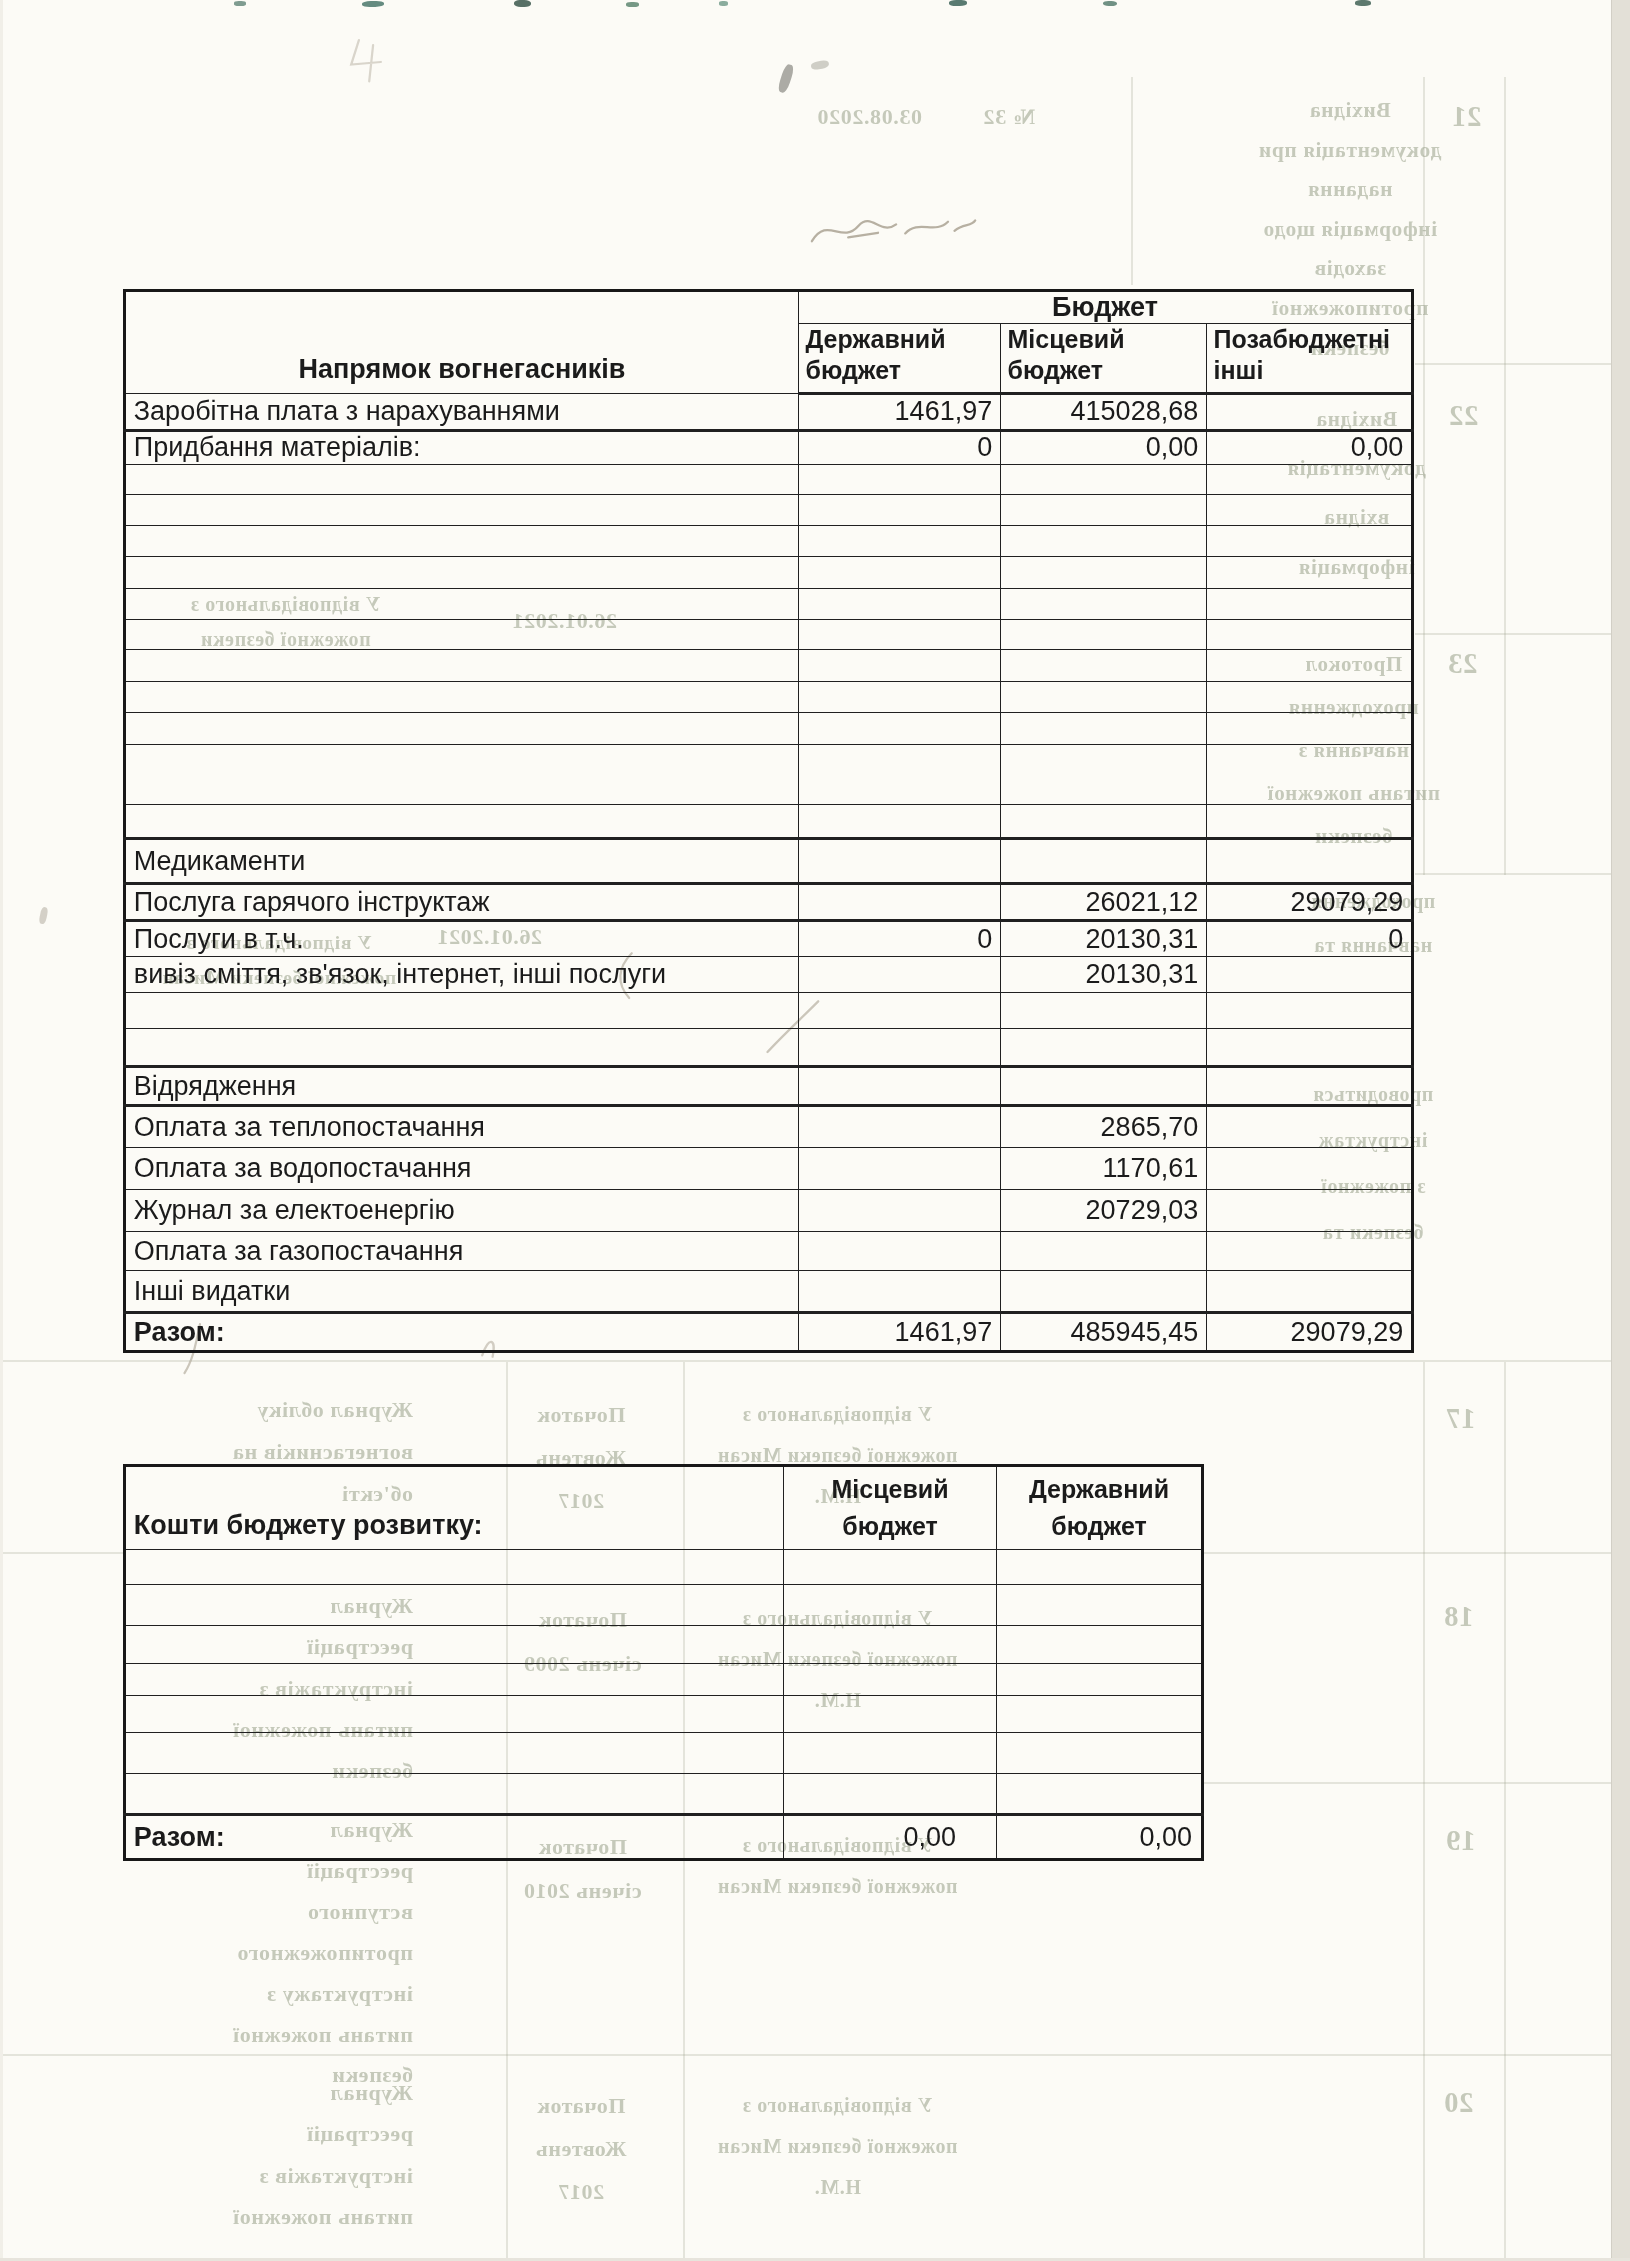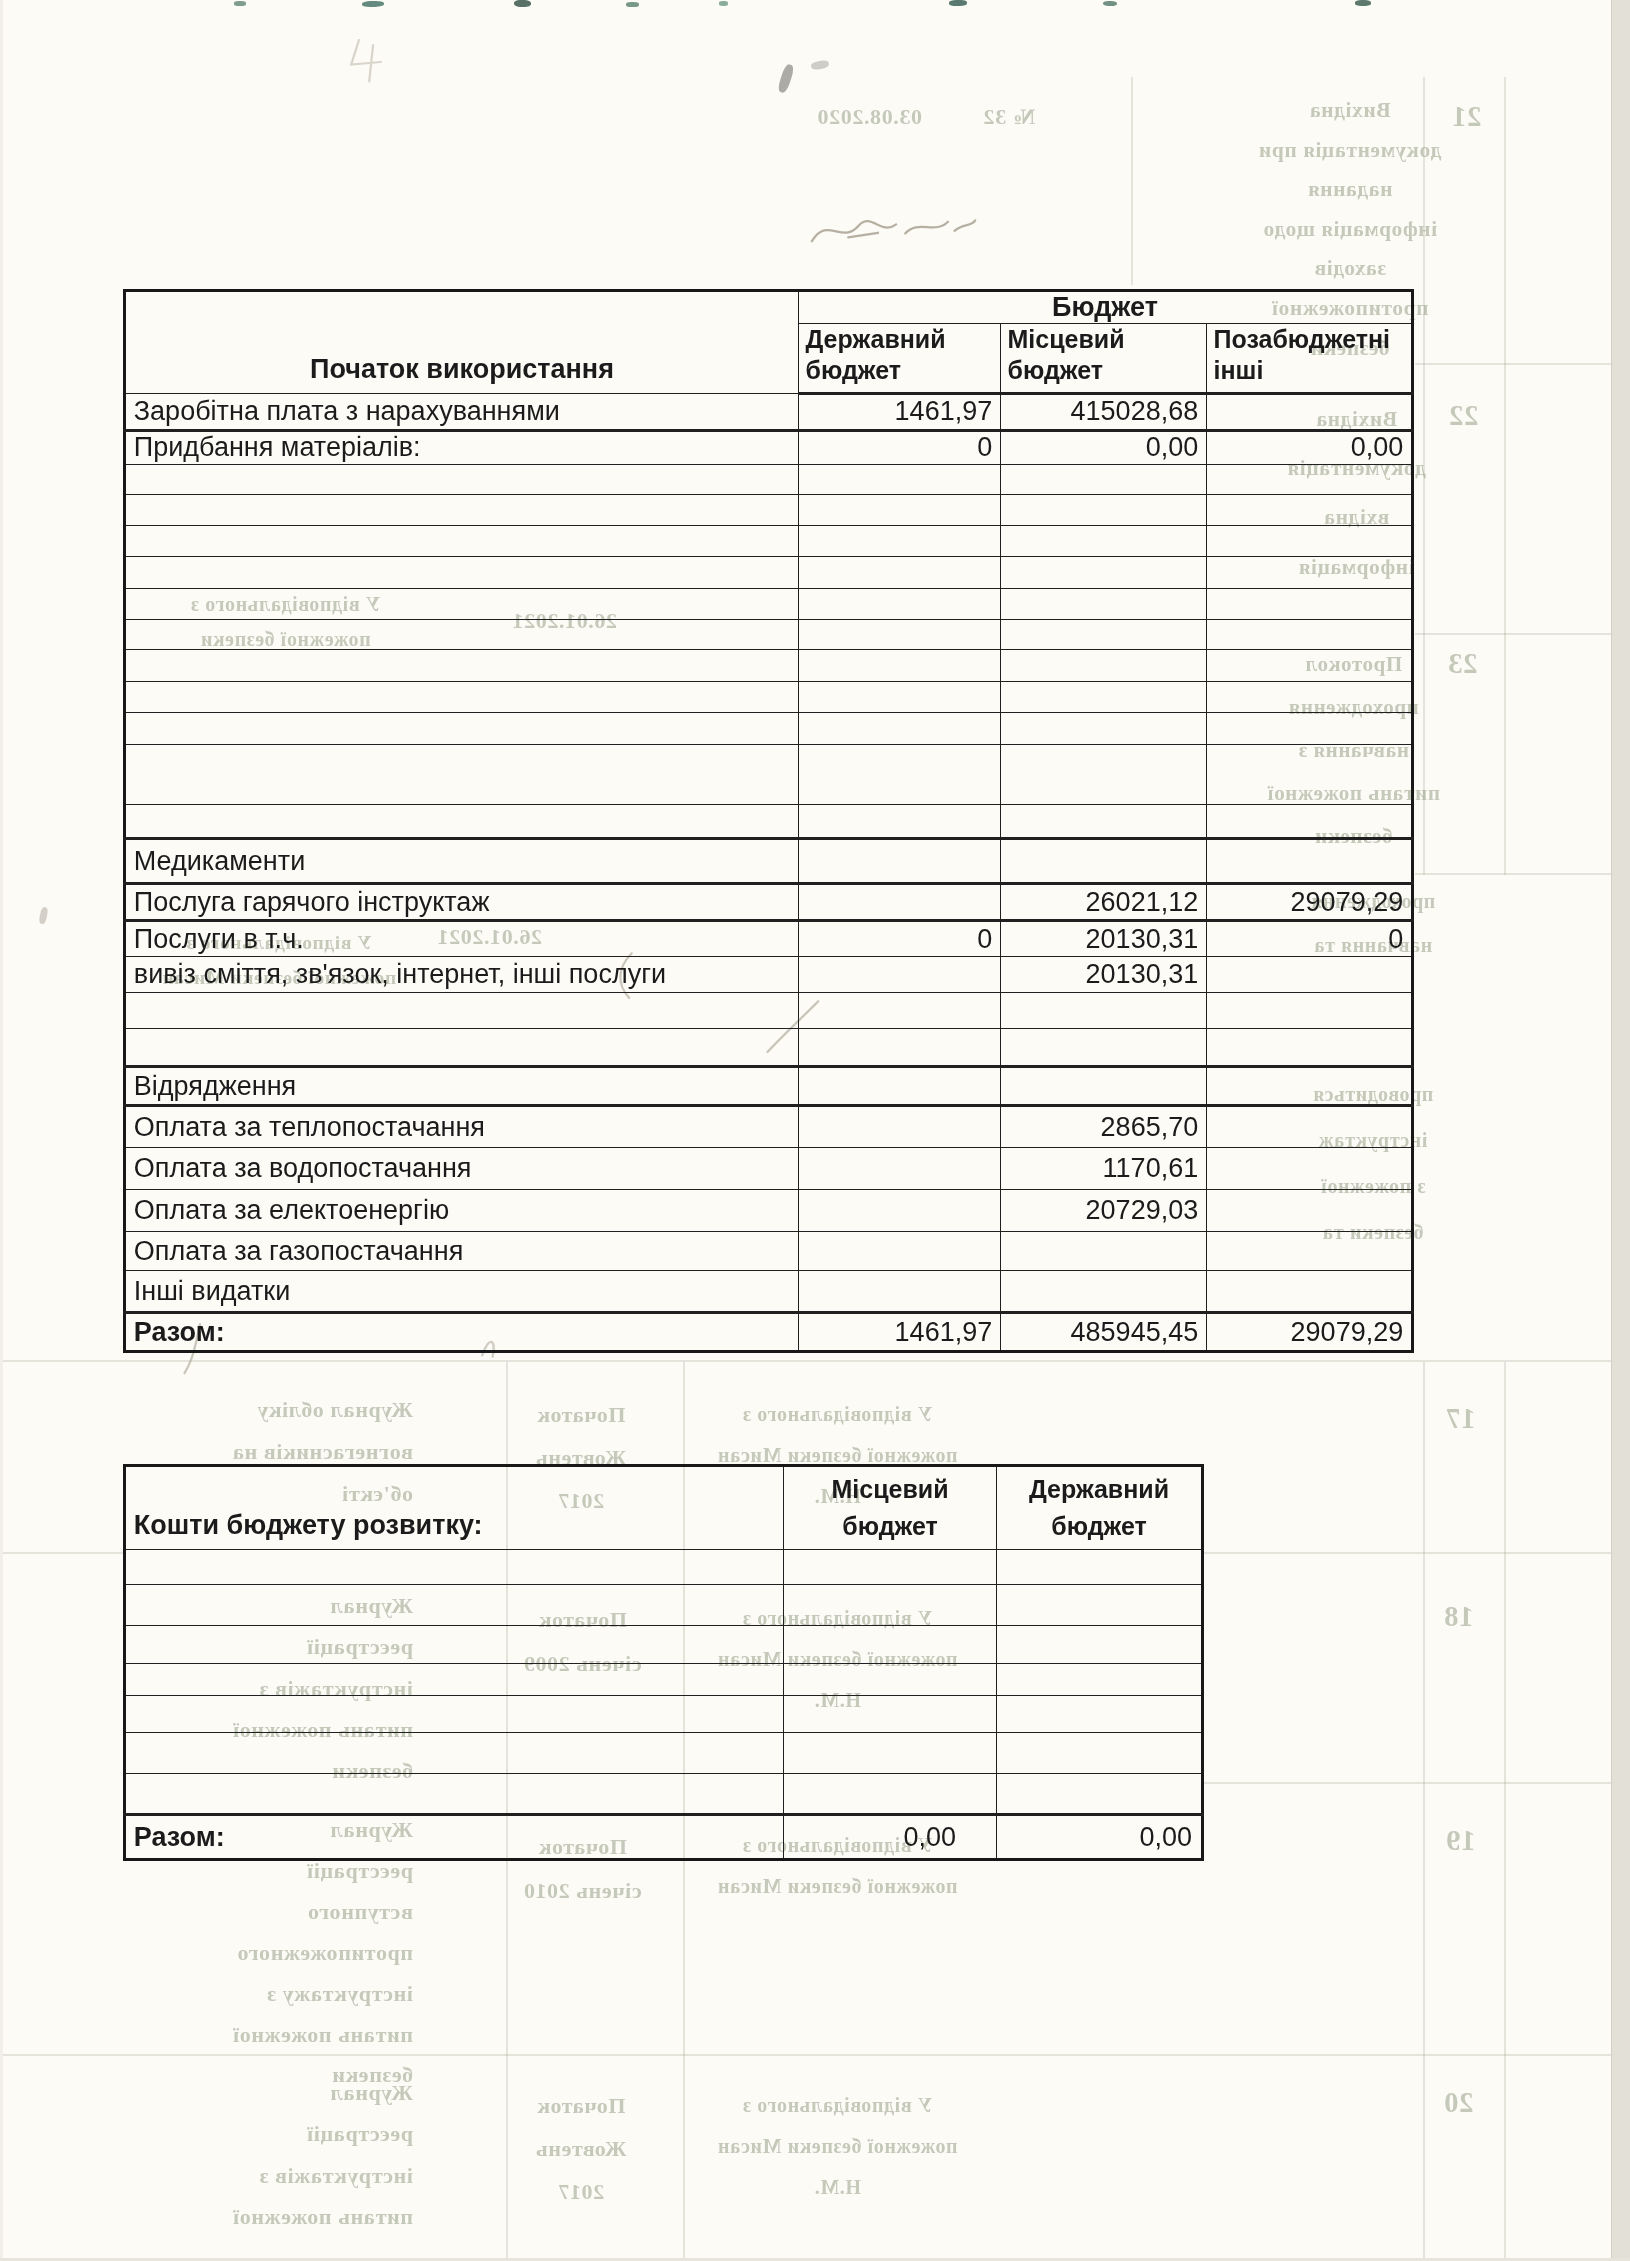--- a/index.html
+++ b/index.html
@@ -205,21 +205,21 @@
 
   <table class="t1">
     <colgroup>
         <col class="c1a">
         <col class="c1b">
         <col class="c1c">
         <col class="c1d">
       </colgroup>
     <thead>
       <tr class="h1row">
-        <td class="dir" rowspan="2">Початок використання</td>
+        <td class="dir" rowspan="2">Напрямок вогнегасників</td>
         <td class="bud" colspan="3">Бюджет</td>
       </tr>
       <tr class="h2row">
         <td class="colh">Державний
 бюджет</td>
         <td class="colh">Місцевий
 бюджет</td>
         <td class="colh">Позабюджетні
 інші</td>
       </tr>
@@ -351,21 +351,21 @@
     <td class="val">2865,70</td>
     <td class="val"></td>
   </tr>
         <tr style="height: 42px;">
     <td class="lab">Оплата за водопостачання</td>
     <td class="val"></td>
     <td class="val">1170,61</td>
     <td class="val"></td>
   </tr>
         <tr style="height: 42px;">
-    <td class="lab">Оплата за електоенергію</td>
+    <td class="lab">Журнал за електоенергію</td>
     <td class="val"></td>
     <td class="val">20729,03</td>
     <td class="val"></td>
   </tr>
         <tr style="height: 39px;">
     <td class="lab">Оплата за газопостачання</td>
     <td class="val"></td>
     <td class="val"></td>
     <td class="val"></td>
   </tr>

